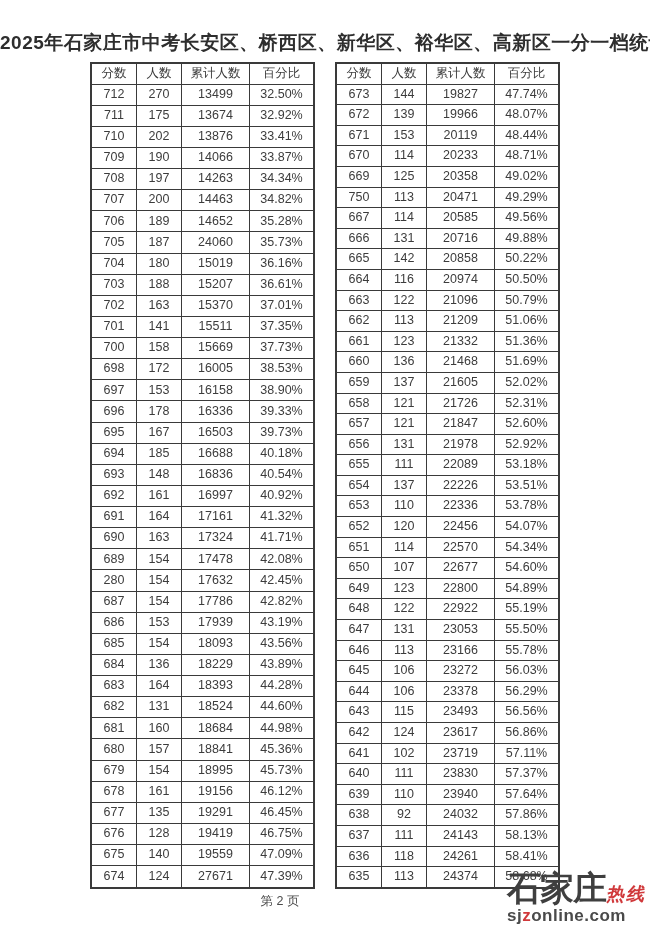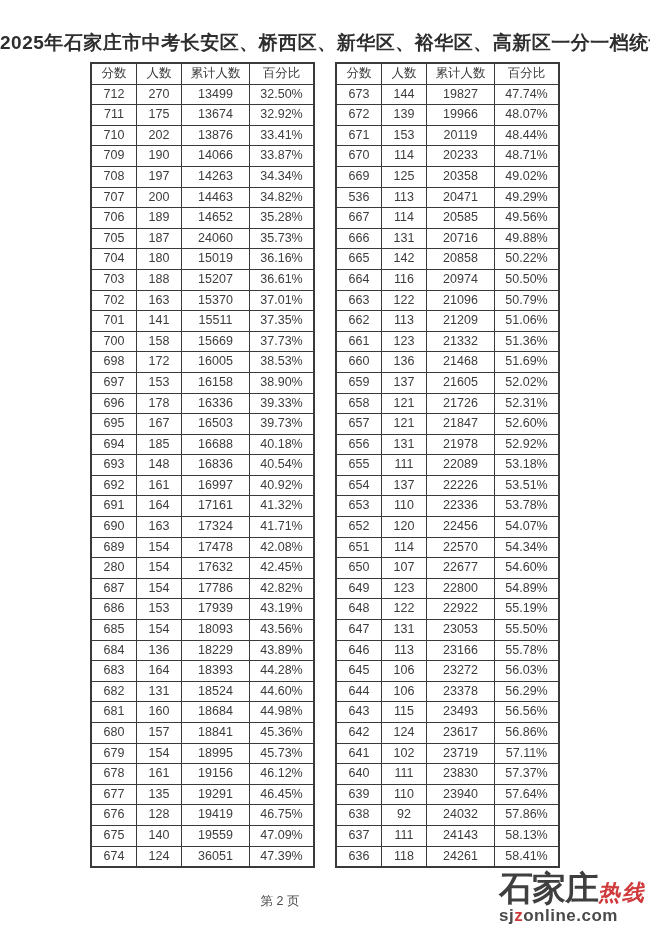--- a/index.html
+++ b/index.html
@@ -30,21 +30,21 @@
     font-size:12.5px;color:#4a4a4a;
   }
   .watermark{
     position:absolute;right:4px;bottom:1px;text-align:left;line-height:1;
   }
   .wm-line1{white-space:nowrap;}
   .wm-brand-dark{
     font-size:34px;font-weight:bold;color:#3f3f3f;letter-spacing:-1px;
   }
   .wm-brand-red{
-    font-size:22px;font-weight:bold;color:#d0393b;font-style:italic;
+    font-size:18px;font-weight:bold;color:#d0393b;font-style:italic;
     font-family:"DejaVu Serif","Liberation Serif",serif;letter-spacing:2px;
   }
   .wm-domain{
     font-size:17px;font-weight:bold;color:#4a4a4a;letter-spacing:0.5px;
     margin-top:2px;font-family:Liberation Sans, sans-serif;
   }
   .wm-domain .wm-red{color:#d0393b;}
 </style>
 </head>
 <body>
@@ -283,21 +283,21 @@
           </tr>
           <tr>
             <td>675</td>
             <td>140</td>
             <td>19559</td>
             <td>47.09%</td>
           </tr>
           <tr>
             <td>674</td>
             <td>124</td>
-            <td>36051</td>
+            <td>27671</td>
             <td>47.39%</td>
           </tr>
         </tbody>
     </table>
 
     <table class="score-table">
       <thead>
         <tr>
           <th class="col-score">分数</th>
           <th class="col-count">人数</th>
@@ -330,21 +330,21 @@
             <td>20233</td>
             <td>48.71%</td>
           </tr>
           <tr>
             <td>669</td>
             <td>125</td>
             <td>20358</td>
             <td>49.02%</td>
           </tr>
           <tr>
-            <td>536</td>
+            <td>750</td>
             <td>113</td>
             <td>20471</td>
             <td>49.29%</td>
           </tr>
           <tr>
             <td>667</td>
             <td>114</td>
             <td>20585</td>
             <td>49.56%</td>
           </tr>
@@ -526,20 +526,26 @@
             <td>637</td>
             <td>111</td>
             <td>24143</td>
             <td>58.13%</td>
           </tr>
           <tr>
             <td>636</td>
             <td>118</td>
             <td>24261</td>
             <td>58.41%</td>
+          </tr>
+          <tr>
+            <td>635</td>
+            <td>113</td>
+            <td>24374</td>
+            <td>58.68%</td>
           </tr>
         </tbody>
     </table>
 
   </div>
 
   <div class="footer">第 2 页</div>
 
   <div class="watermark">
     <div class="wm-line1">

